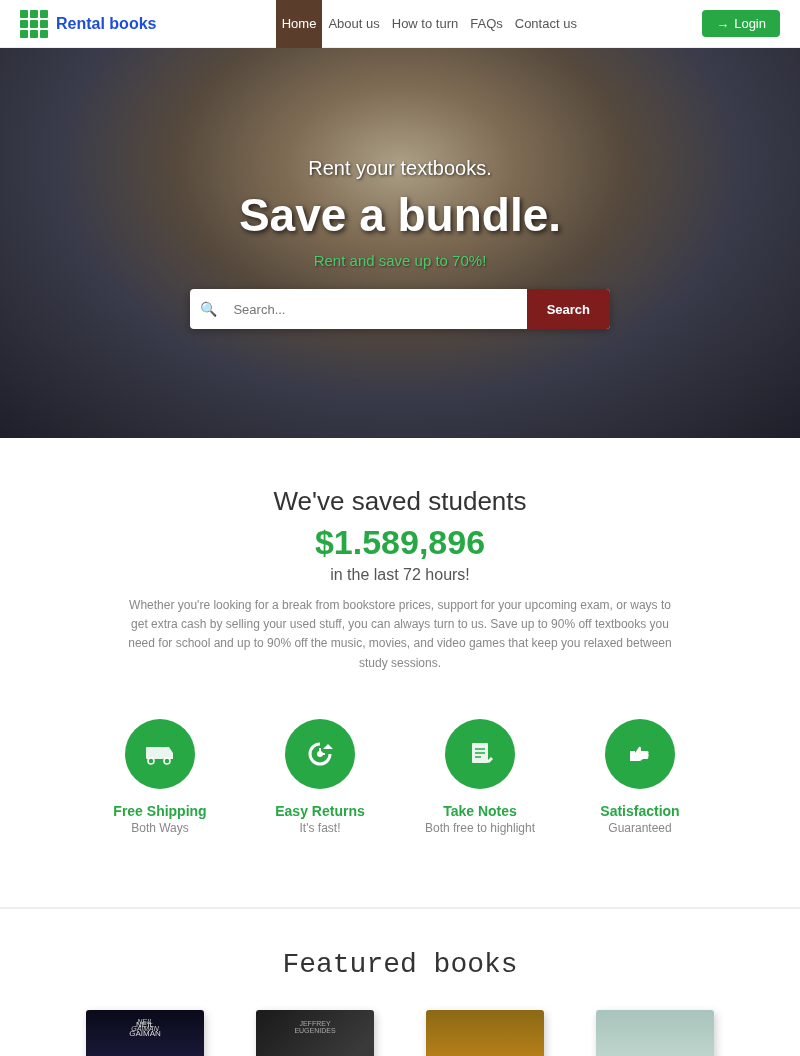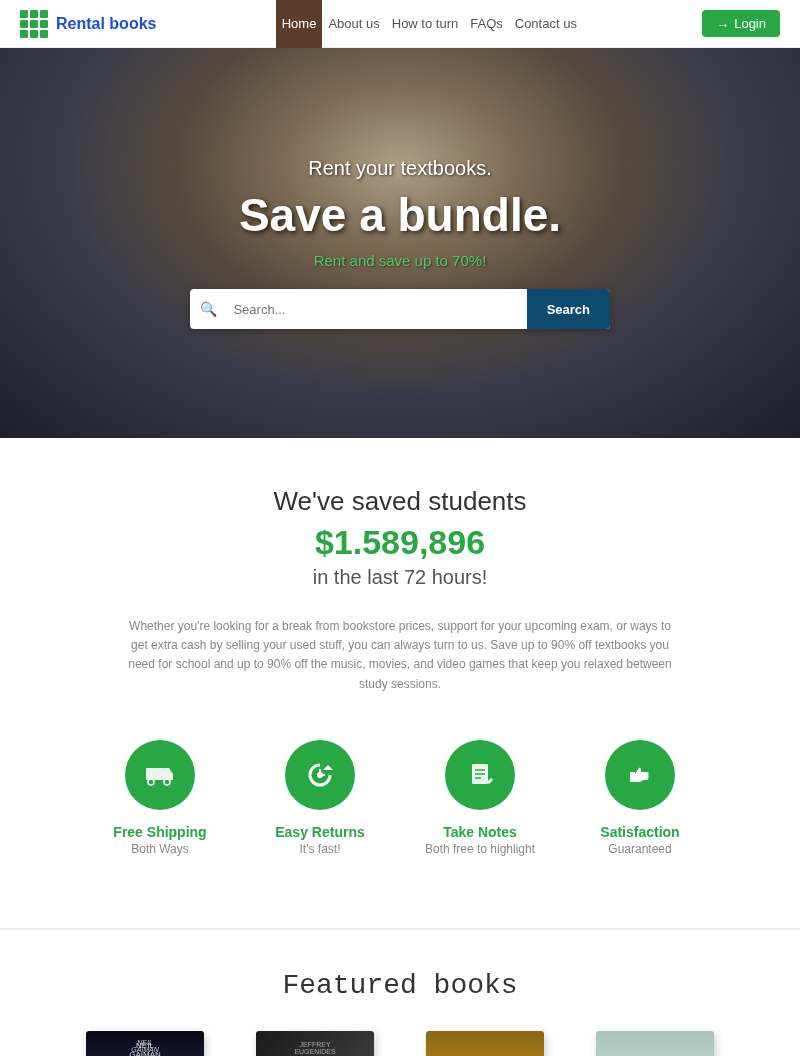--- a/index.html
+++ b/index.html
@@ -124,21 +124,21 @@
     .hero-search-input {
       flex: 1;
       border: none;
       outline: none;
       font-size: 13px;
       color: #999;
       background: transparent;
       padding: 0 6px;
     }
     .hero-search-btn {
-      background: #0c4a6e;
+      background: #7f1d1d;
       color: #fff;
       border: none;
       padding: 0 20px;
       height: 40px;
       font-size: 13px;
       font-weight: 600;
       cursor: pointer;
     }
 
     
@@ -153,23 +153,23 @@
       color: #333;
       margin-bottom: 6px;
     }
     .stats-amount {
       font-size: 34px;
       font-weight: 700;
       color: #28a745;
       margin-bottom: 4px;
     }
     .stats-subtitle {
-      font-size: 20px;
+      font-size: 16px;
       color: #555;
-      margin-bottom: 28px;
+      margin-bottom: 12px;
     }
     .stats-description {
       font-size: 12px;
       color: #888;
       max-width: 560px;
       margin: 0 auto 36px;
       line-height: 1.6;
     }
 
     

